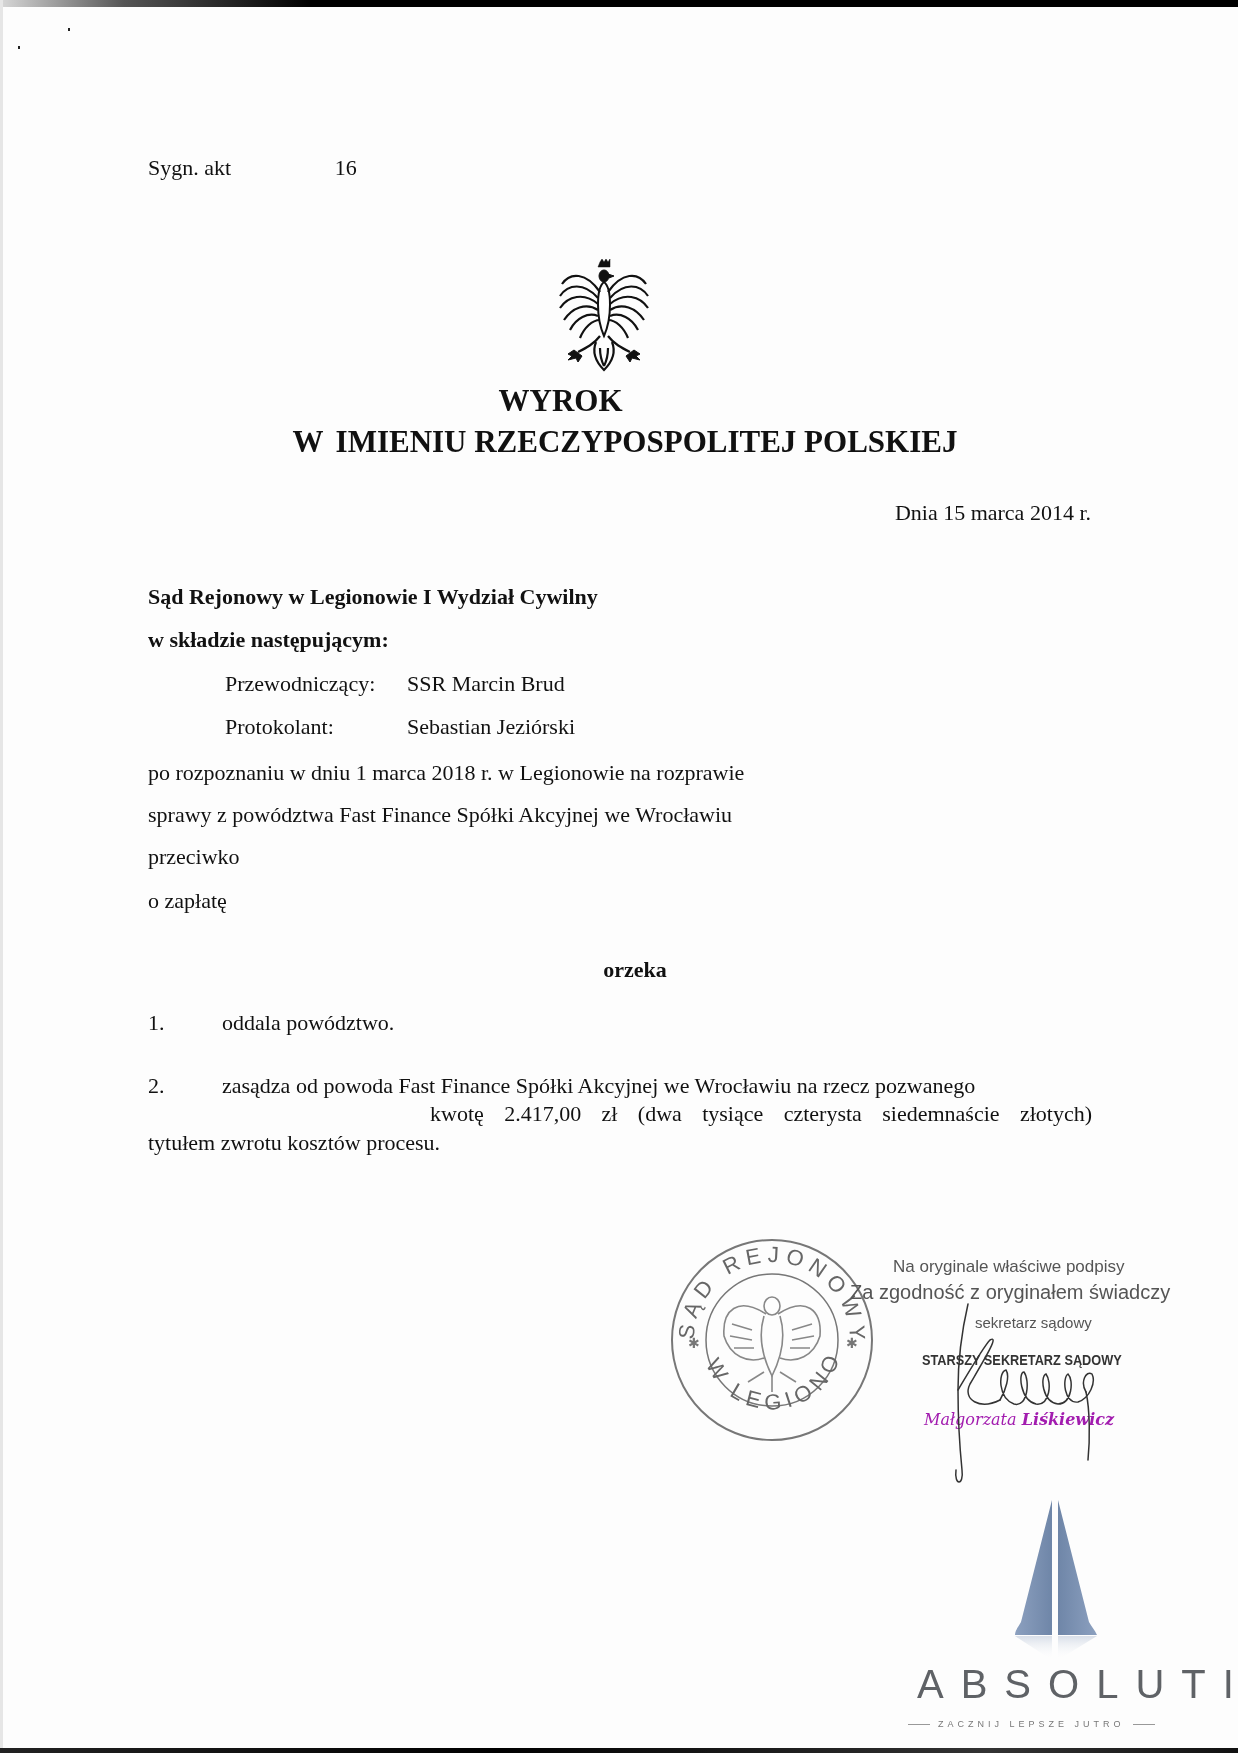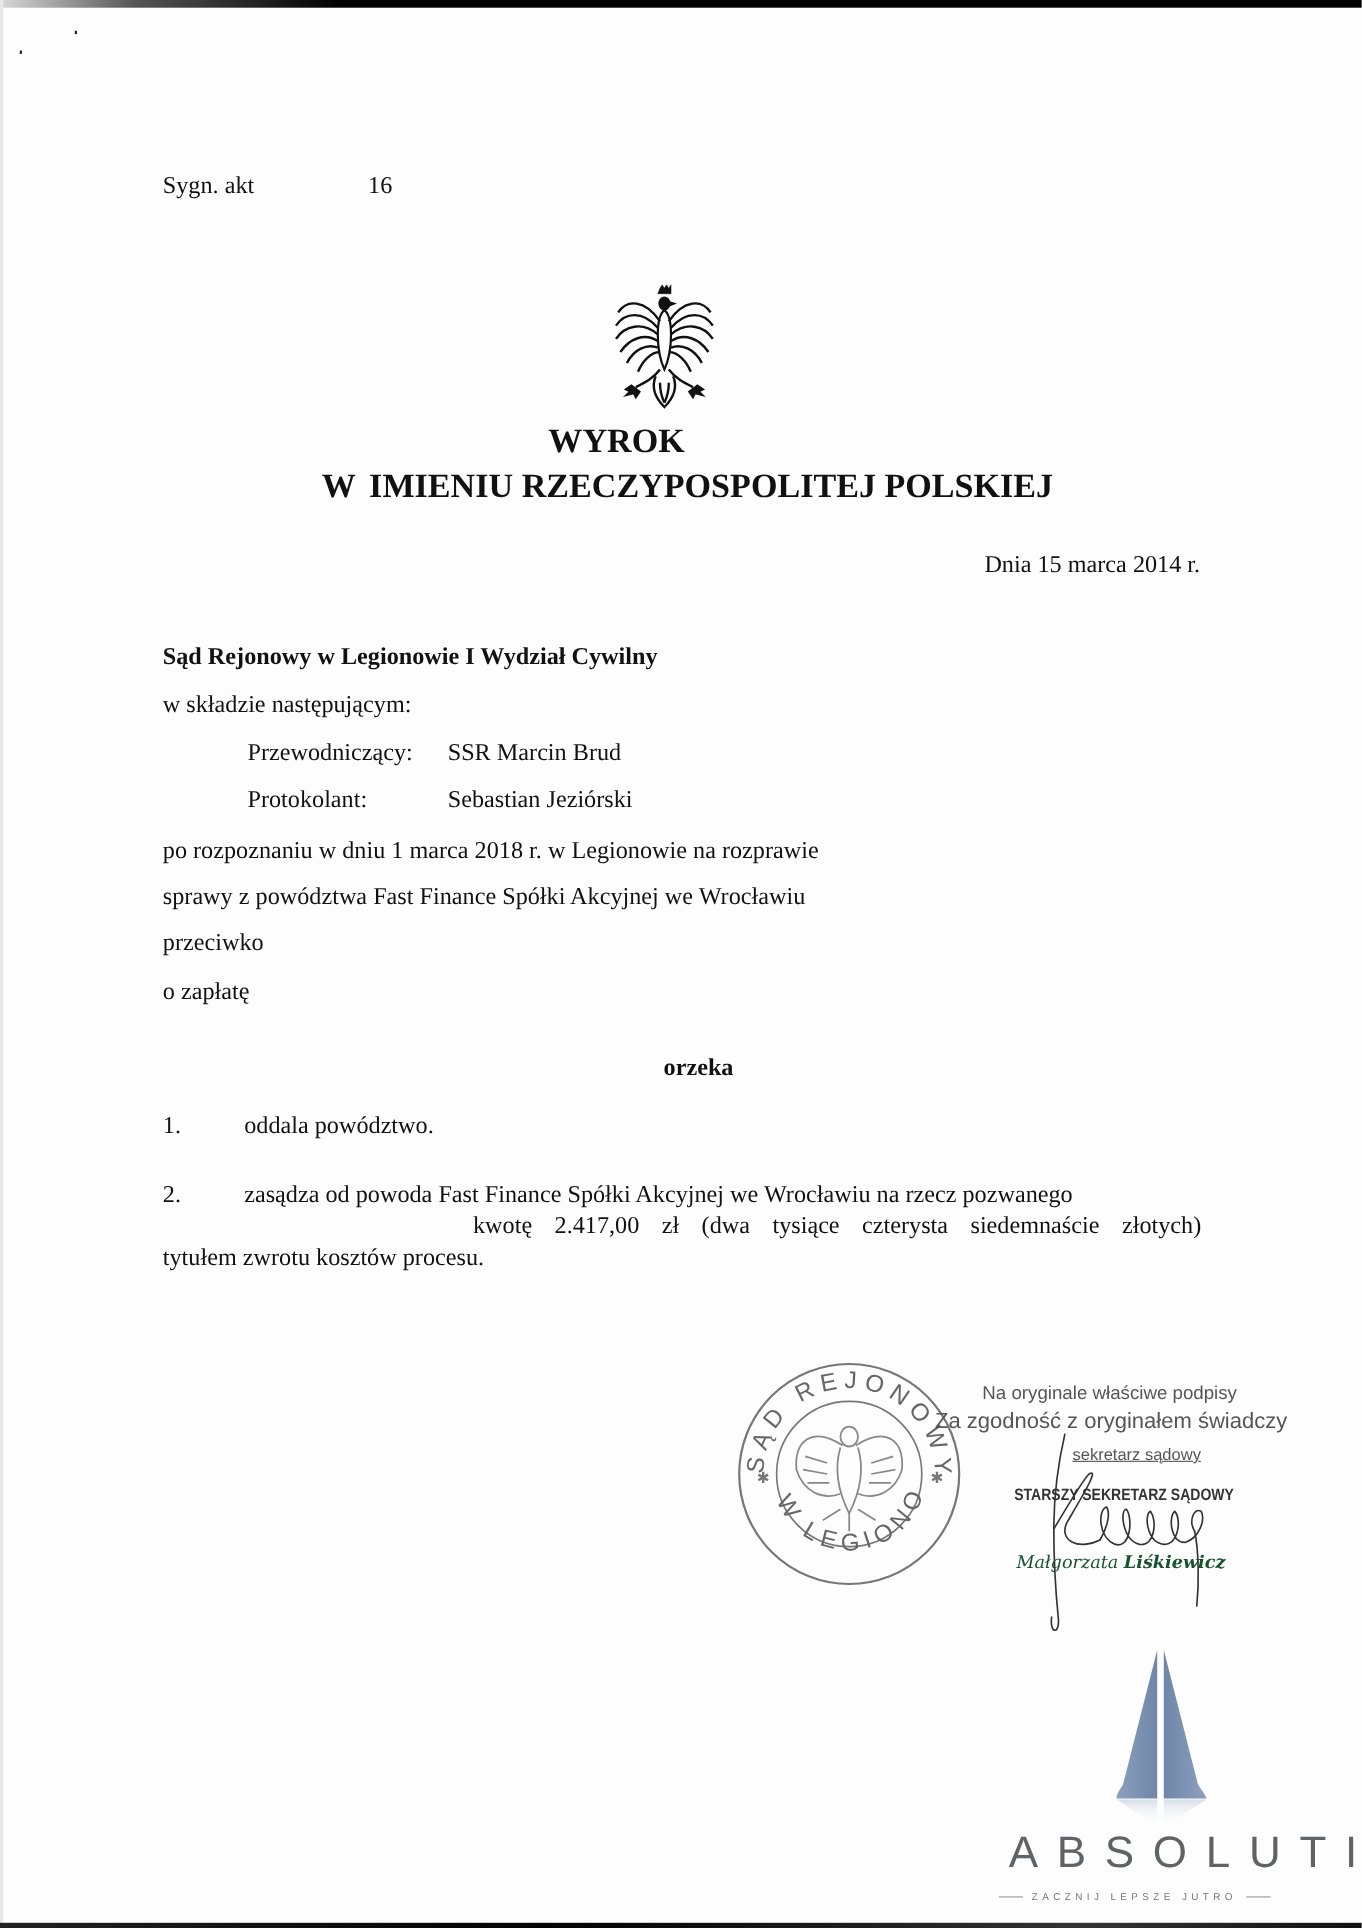--- a/index.html
+++ b/index.html
@@ -31,21 +31,21 @@
 
     .eagle { position: absolute; left: 556px; top: 258px; width: 96px; height: 118px; }
 
     .title1 { left: 0; width: 1121px; text-align: center; top: 383px; font-size: 31px; font-weight: bold; }
     .title2 { left: 0; width: 1238px; text-align: center; top: 424px; font-size: 31px; font-weight: bold; margin-left: 6px; }
     .title2 .w { margin-right: 12px; }
 
     .date { right: 147px; top: 500px; }
 
     .court { left: 148px; top: 584px; font-weight: bold; }
-    .composition { left: 148px; top: 627px; }
+    .composition { left: 148px; top: 627px; font-weight: bold; }
     .role { left: 225px; }
     .role-name { left: 407px; }
     .r1 { top: 671px; }
     .r2 { top: 714px; }
     .p1 { left: 148px; top: 760px; }
     .p2 { left: 148px; top: 802px; }
     .p3 { left: 148px; top: 844px; }
     .p4 { left: 148px; top: 888px; }
 
     .orzeka { left: 0; width: 1238px; text-align: center; top: 957px; font-weight: bold; margin-left: 16px; }
@@ -55,23 +55,23 @@
     .num-2 { left: 148px; top: 1073px; }
     .item-2a { left: 222px; top: 1073px; width: 870px; white-space: nowrap; }
     .item-2b { left: 430px; top: 1101px; width: 662px; text-align: justify; text-align-last: justify; white-space: normal; }
     .item-2c { left: 148px; top: 1130px; }
 
     .stamp { position: absolute; left: 668px; top: 1236px; width: 208px; height: 208px; }
 
     .cert { position: absolute; font-family: "Liberation Sans", sans-serif; color: #555; white-space: nowrap; }
     .cert1 { left: 893px; top: 1257px; font-size: 17px; }
     .cert2 { left: 850px; top: 1281px; font-size: 20px; }
-    .cert3 { left: 975px; top: 1314px; font-size: 15px; text-decoration: underline; }
+    .cert3 { left: 975px; top: 1314px; font-size: 15px; }
     .cert4 { left: 922px; top: 1351px; font-size: 15px; font-weight: bold; color: #333; transform: scaleX(0.85); transform-origin: left; }
-    .cert5 { left: 924px; top: 1410px; font-size: 16px; font-style: italic; font-family: "DejaVu Serif", serif; color: #14532d; }
+    .cert5 { left: 924px; top: 1410px; font-size: 16px; font-style: italic; font-family: "DejaVu Serif", serif; color: #a21caf; }
     .cert5 b { font-weight: bold; }
 
     .signature { position: absolute; left: 940px; top: 1300px; width: 170px; height: 190px; }
 
     .logo-mark { position: absolute; left: 995px; top: 1490px; width: 120px; height: 170px; }
     .logo-text {
       position: absolute; left: 900px; top: 1662px; width: 300px; text-align: center;
       font-family: "Liberation Sans", sans-serif; font-size: 40px; letter-spacing: 17px;
       color: #5f6266; padding-left: 17px;
     }

